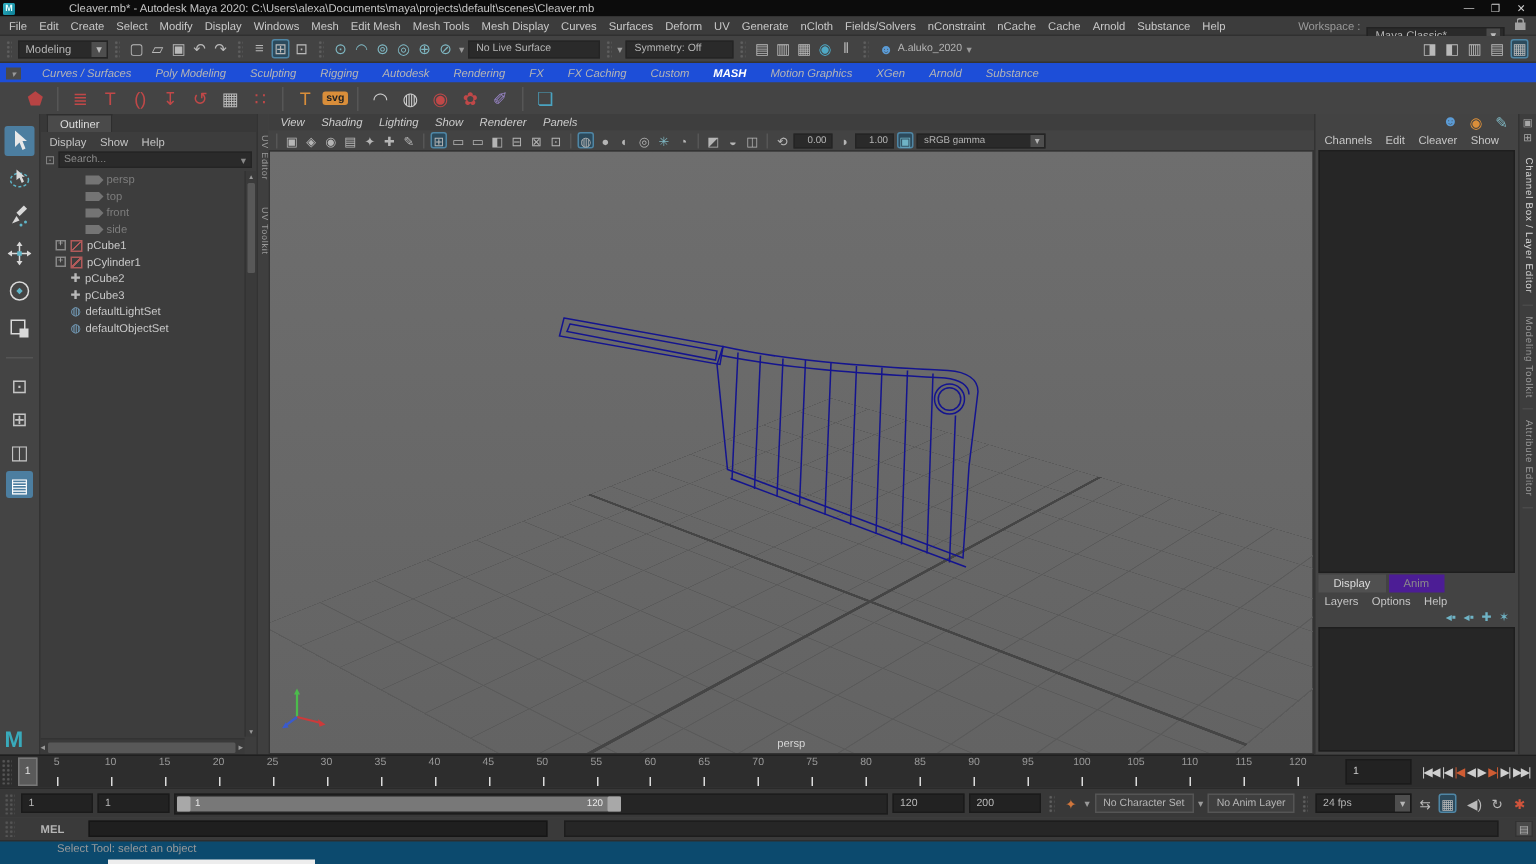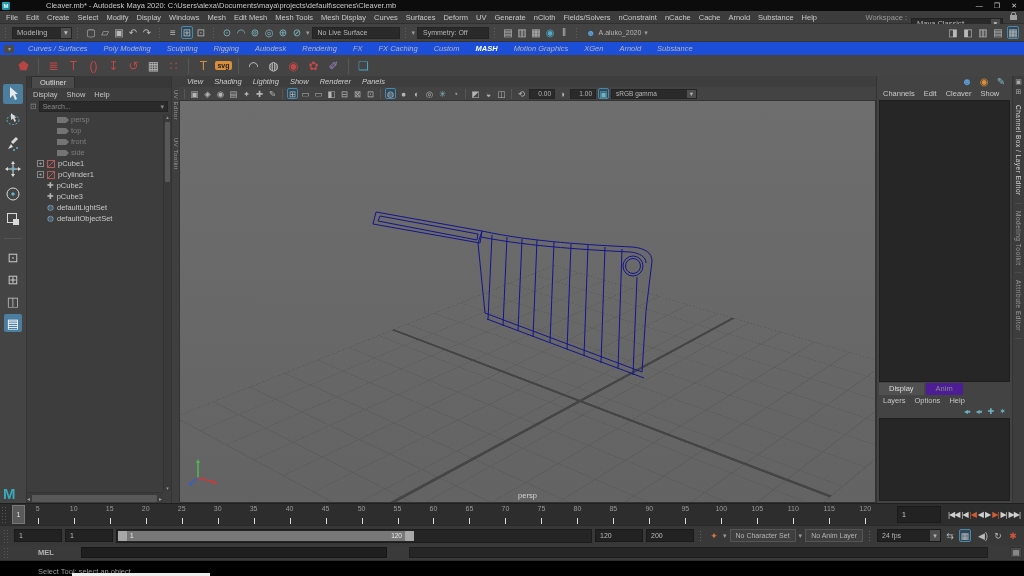--- a/index.html
+++ b/index.html
@@ -139,26 +139,26 @@
   .range-slider{width:476px;height:14px;background:#252525;border:1px solid #1c1c1c;position:relative;flex:none;}
   .range-inner{position:absolute;left:1px;top:1px;bottom:1px;width:296px;background:#787878;display:flex;align-items:center;}
   .range-handle{width:9px;height:10px;background:#a8a8a8;border-radius:1px;flex:none;}
   .range-lbl{font-size:6.5px;color:#ebebeb;margin:0 3px;}
   .range-lbl.right{margin-left:auto;}
   .rb-ico{min-width:12px;height:13px;display:flex;align-items:center;justify-content:center;font-size:9px;color:#b9b9b9;}
   .rb-select{height:13px;background:#3f3f3f;border:1px solid #555;display:flex;align-items:center;padding:0 5px;font-size:7px;color:#b5b5b5;white-space:nowrap;flex:none;}
   .fps-select{height:13px;background:#222;border:1px solid #1a1a1a;display:flex;align-items:center;padding-left:4px;font-size:7px;color:#b5b5b5;width:64px;flex:none;}
   .fps-arrow{margin-left:auto;background:#4e4e4e;width:10px;height:100%;display:flex;align-items:center;justify-content:center;}
   
-  .commandline{position:absolute;left:0;top:545px;width:1024px;height:15px;background:#3a3a3a;display:flex;align-items:center;gap:22px;padding:0 2px;}
+  .commandline{position:absolute;left:0;top:545px;width:1024px;height:15px;background:#3a3a3a;display:flex;align-items:center;gap:11px;padding:0 2px;}
   .cmd-label{width:26px;text-align:center;font-size:7.5px;font-weight:bold;color:#b5b5b5;}
   .cmd-input{width:306px;height:11px;background:#1f1f1f;border:1px solid #161616;}
   .cmd-result{flex:1;height:11px;background:#262626;border:1px solid #1d1d1d;}
   .script-editor-btn{width:12px;height:11px;background:#4a4a4a;border:1px solid #333;display:flex;align-items:center;justify-content:center;font-size:7px;color:#bbb;}
-  .helpline{position:absolute;left:0;top:560px;width:1024px;height:16px;background:#000000;border-top:1px solid #2e2e2e;display:flex;align-items:flex-end;padding-left:38px;font-size:7.5px;color:#9a9a9a;}
+  .helpline{position:absolute;left:0;top:560px;width:1024px;height:16px;background:#0c4a6e;border-top:1px solid #2e2e2e;display:flex;align-items:flex-start;padding-left:38px;font-size:7.5px;color:#9a9a9a;}
   .white-bar{position:absolute;left:72px;bottom:0;width:138px;height:3px;background:#ededed;}
 </style>
 </head>
 <body>
 
 <div class="app">
 
   <div class="titlebar">
     <span class="maya-logo">M</span>
     <span class="title-text">Cleaver.mb* - Autodesk Maya 2020: C:\Users\alexa\Documents\maya\projects\default\scenes\Cleaver.mb</span>

